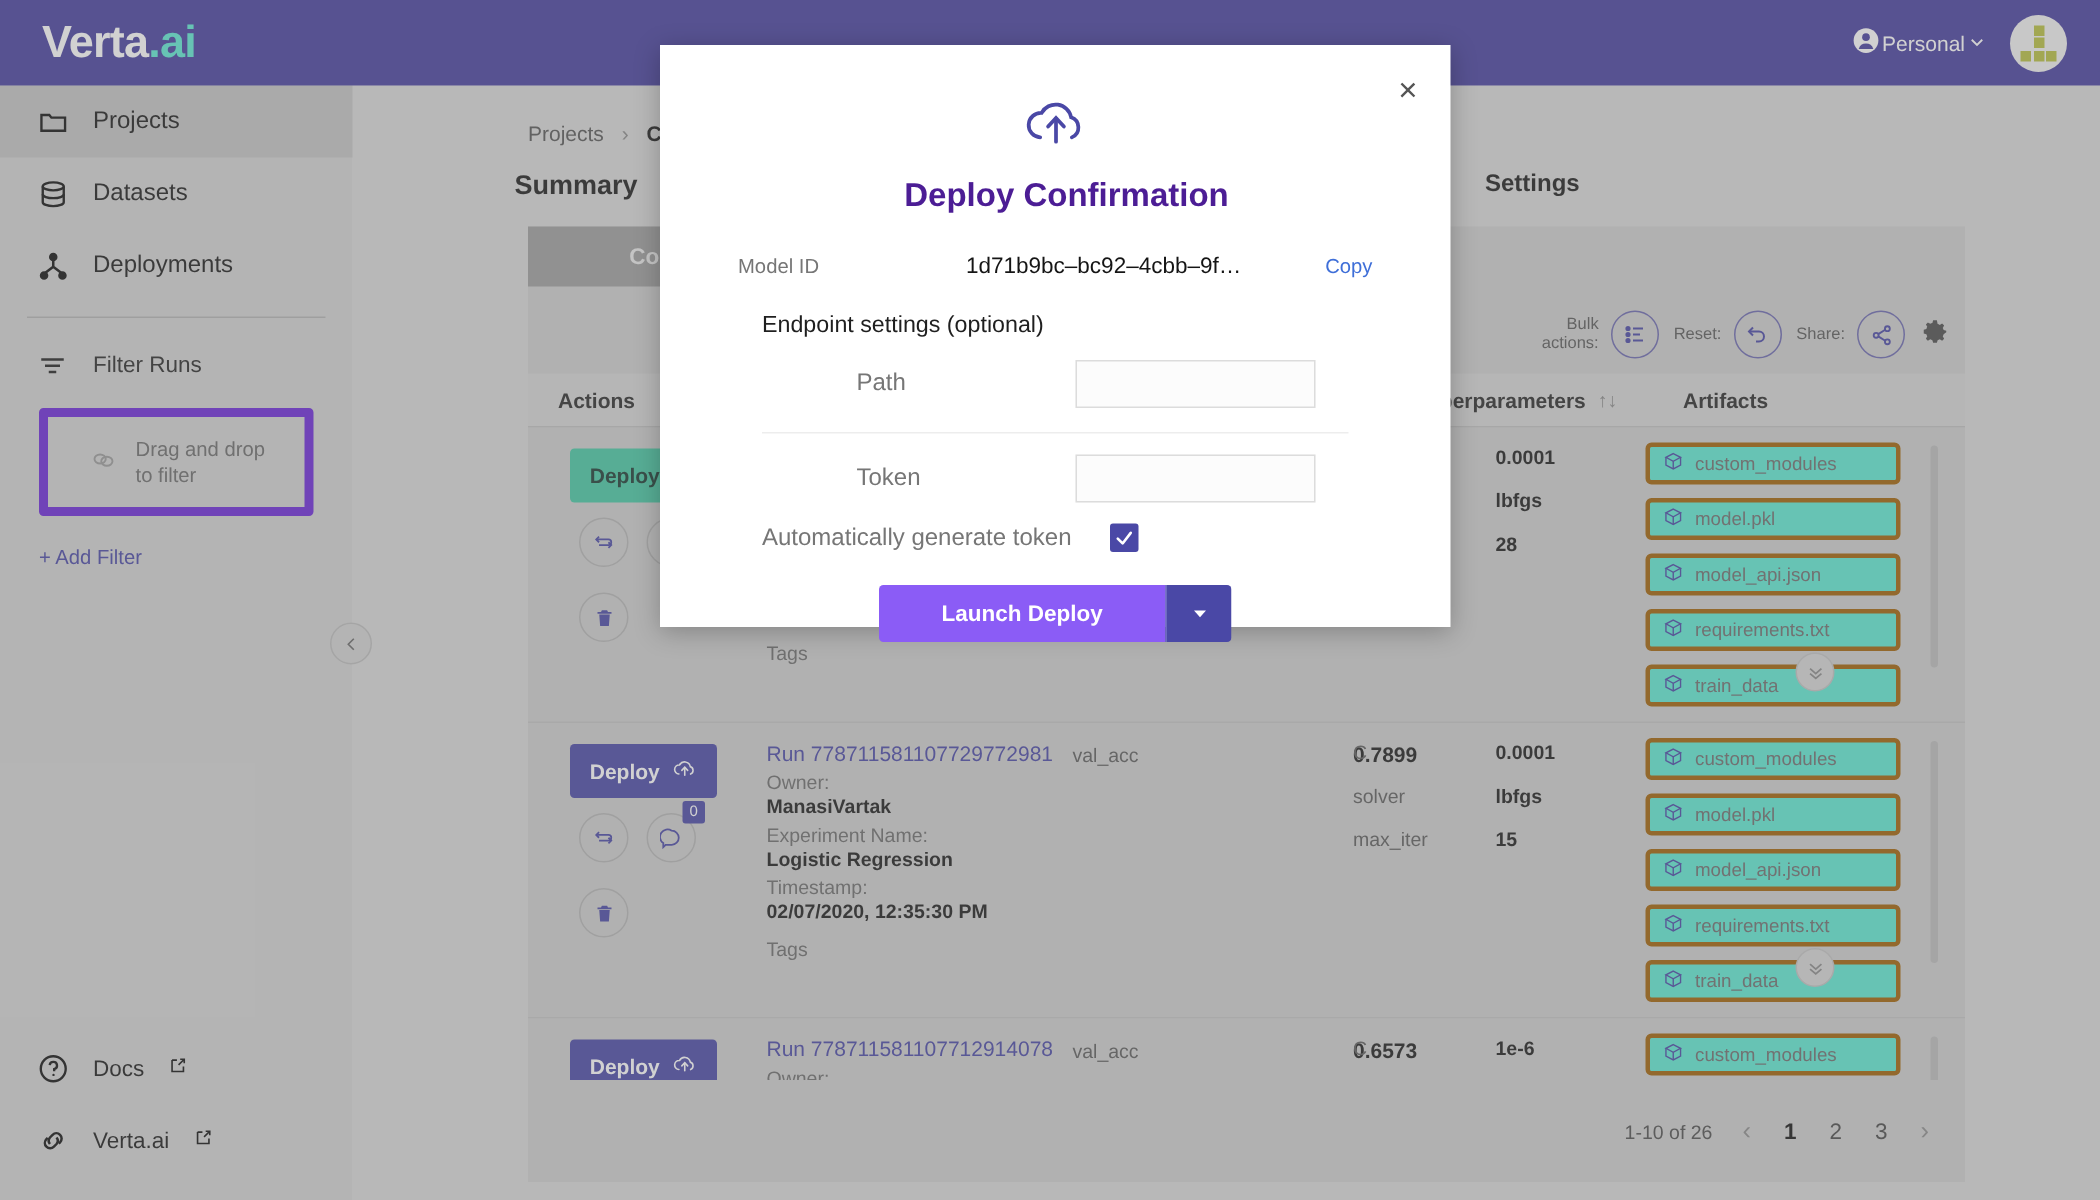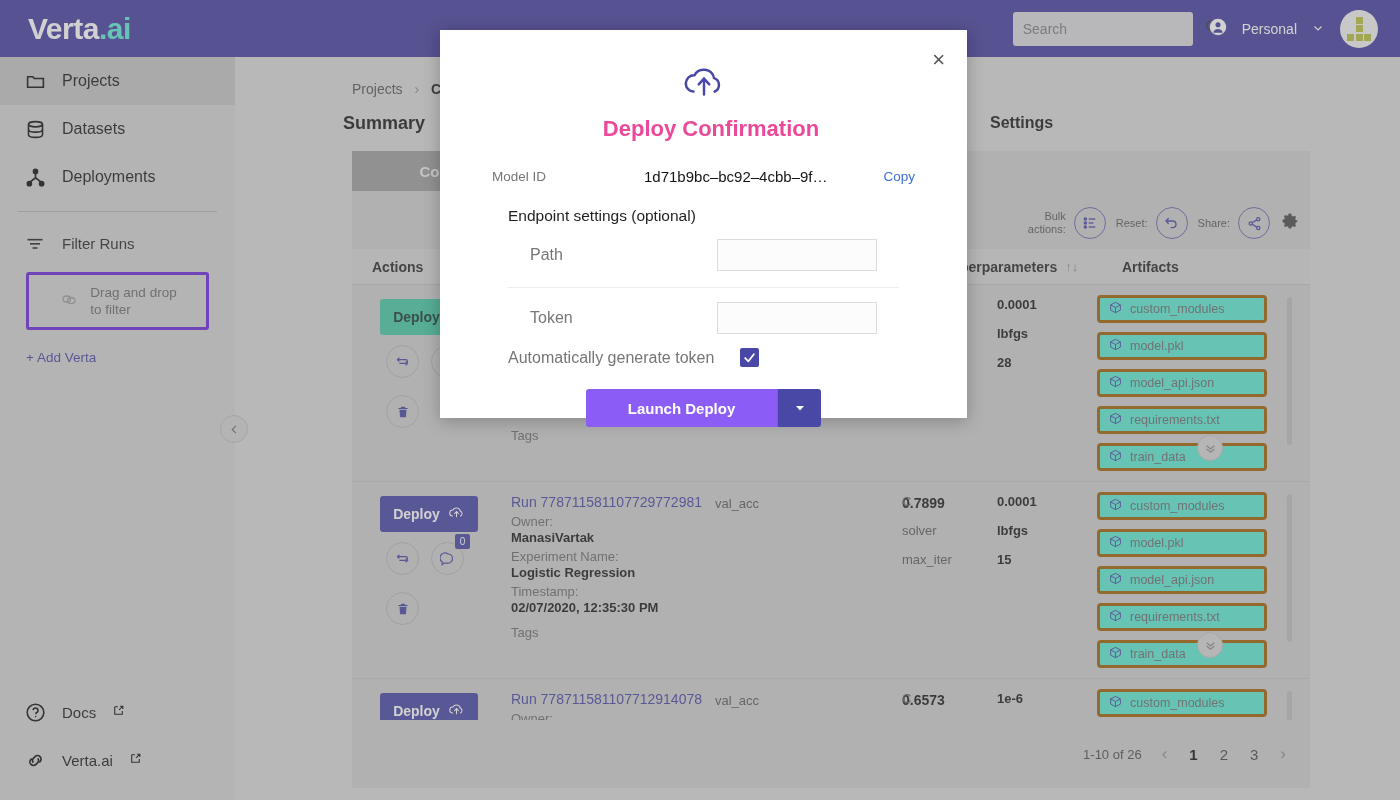--- a/index.html
+++ b/index.html
@@ -36,21 +36,21 @@
   .searchbox {
     width: 180px; height: 34px; background: #d9d9dd; border-radius: 3px;
     display: flex; align-items: center; padding: 0 10px;
   }
   .searchbox input {
     border: 0; background: transparent; outline: none; flex: 1;
     font-size: 14px; color: #3a3a3a; font-family: "Liberation Sans", sans-serif;
   }
   .searchbox input::placeholder { color: #7e7e84; }
   .person-menu {
-    display: flex; align-items: center; gap: 15px; color: #fff; font-size: 14px;
+    display: flex; align-items: center; gap: 2px; color: #fff; font-size: 14px;
     cursor: pointer;
   }
   .avatar {
     width: 38px; height: 38px; border-radius: 50%;
     background: #f2f2f2; position: relative;
   }
   .avatar .d {
     position: absolute; width: 7px; height: 7px; background: #b8c040;
   }
   .avatar .d1 { left: 15.5px; top: 7px; }
@@ -69,21 +69,21 @@
     padding-left: 24px; font-size: 16px; color: #1b1b1b; cursor: pointer;
   }
   .nav-item.active { background: #c4c4c4; }
   .nav-icon { width: 22px; height: 22px; display:flex; align-items:center; justify-content:center;}
   .divider { height: 1px; background: #b4b4b4; margin: 10px 18px; }
   .filter-head {
     height: 42px; display: flex; align-items: center; gap: 16px;
     padding-left: 24px; font-size: 15px; color: #2a2a2a;
   }
   .dropzone {
-    margin: 8px 26px 0 26px; height: 58px; border: 3px solid #6d28d9;
+    margin: 8px 26px 0 26px; height: 72px; border: 6px solid #6d28d9;
     border-radius: 3px; display: flex; align-items: center; justify-content: center;
     gap: 10px; color: #6c6c6c; font-size: 13.5px; line-height: 17px;
   }
   .addfilter {
     margin: 20px 0 0 26px; color: #4a48a6; font-size: 13.5px; cursor: pointer;
   }
   .sidebar-footer { position: absolute; bottom: 16px; left: 0; width: 100%; }
   .foot-link {
     height: 48px; display: flex; align-items: center; gap: 16px;
     padding-left: 24px; font-size: 15px; color: #1b1b1b; cursor: pointer;
@@ -217,36 +217,36 @@
   .modal {
     position: absolute; left: 440px; top: 30px; width: 527px; height: 388px;
     background: #fff; z-index: 100; box-shadow: 0 3px 16px rgba(0,0,0,0.25);
   }
   .modal-close {
     position: absolute; right: 22px; top: 19px; font-size: 22px; color: #555;
     cursor: pointer; line-height: 1;
   }
   .modal-cloud { margin: 32px auto 0; width: 46px; }
   .modal-title {
-    text-align: center; font-size: 22px; font-weight: 700; color: #ec4899;
+    text-align: center; font-size: 22px; font-weight: 700; color: #4c1d95;
     margin-top: 10px;
     padding-left: 15px;
   }
   .m-row {
     display: flex; align-items: center; padding: 0 52px; margin-top: 26px;
     font-size: 13.5px;
   }
   .m-label { color: #767676; width: 152px; }
   .m-modelid { font-size: 15px; color: #151515; flex: 1; text-align: left; }
   .m-copy { color: #3f6fd8; cursor: pointer; font-size: 13.5px; }
   .m-section {
     padding: 0 68px; margin-top: 22px; font-size: 15.5px; color: #1f1f1f; font-weight: 400;
   }
   .m-field {
-    display: flex; align-items: center; padding: 0 90px; margin-top: 14px;
+    display: flex; align-items: center; padding: 0 90px; margin-top: 14px; margin-left: 41px;
   }
   .m-field .m-label { width: 232px; }
   .m-input {
     width: 160px; height: 32px; border: 1px solid #dcdcdc; background: #fcfcfc;
     outline: none; padding: 0 8px; font-size: 13px;
     font-family: "Liberation Sans", sans-serif;
   }
   .m-sep { height: 1px; background: #ededed; margin: 16px 68px 0; }
   .m-check {
     display: flex; align-items: center; padding: 0 68px; margin-top: 14px;
@@ -274,29 +274,20 @@
 </head>
 <body>
 
 <div id="app">
 
   <div class="topbar">
     <div class="brand">
       <span>Verta</span><span class="dot">.ai</span>
     </div>
     <div class="topbar-right">
-      <div class="searchbox">
-        <input placeholder="Search" style="">
-        <span>
-          <svg width="17" height="17" viewBox="0 0 24 24" fill="none" stroke="#3a3a3a" stroke-width="2">
-              <circle cx="11" cy="11" r="7"></circle>
-              <line x1="16.5" y1="16.5" x2="22" y2="22"></line>
-            </svg>
-        </span>
-      </div>
       <div class="person-menu">
         <span>
           <svg width="18" height="18" viewBox="0 0 24 24" fill="#ffffff">
               <circle cx="12" cy="12" r="11" fill="#ffffff"></circle>
               <circle cx="12" cy="9" r="3.4" fill="#473f9e"></circle>
               <path d="M5.5 19.5a6.8 6.8 0 0 1 13 0z" fill="#473f9e"></path>
             </svg>
         </span>
         <span>Personal</span>
         <span>
@@ -365,21 +356,21 @@
             <ellipse cx="9" cy="12" rx="5" ry="4"></ellipse>
             <ellipse cx="15" cy="14" rx="5" ry="4"></ellipse>
           </svg>
       </span>
       <span>
         <span>Drag and drop</span><br>
         <span>to filter</span>
       </span>
     </div>
 
-    <div class="addfilter">+ Add Verta</div>
+    <div class="addfilter">+ Add Filter</div>
 
     <div class="sidebar-footer">
       <div class="foot-link">
         <span class="nav-icon">
           <svg width="21" height="21" viewBox="0 0 24 24" fill="none" stroke="#111" stroke-width="1.8">
               <circle cx="12" cy="12" r="9.5"></circle>
               <path d="M9.3 9.2a2.8 2.8 0 1 1 3.4 3.1v1.6" stroke-width="1.8"></path>
               <circle cx="12.2" cy="16.7" r="0.9" fill="#111" stroke="none"></circle>
             </svg>
         </span>

